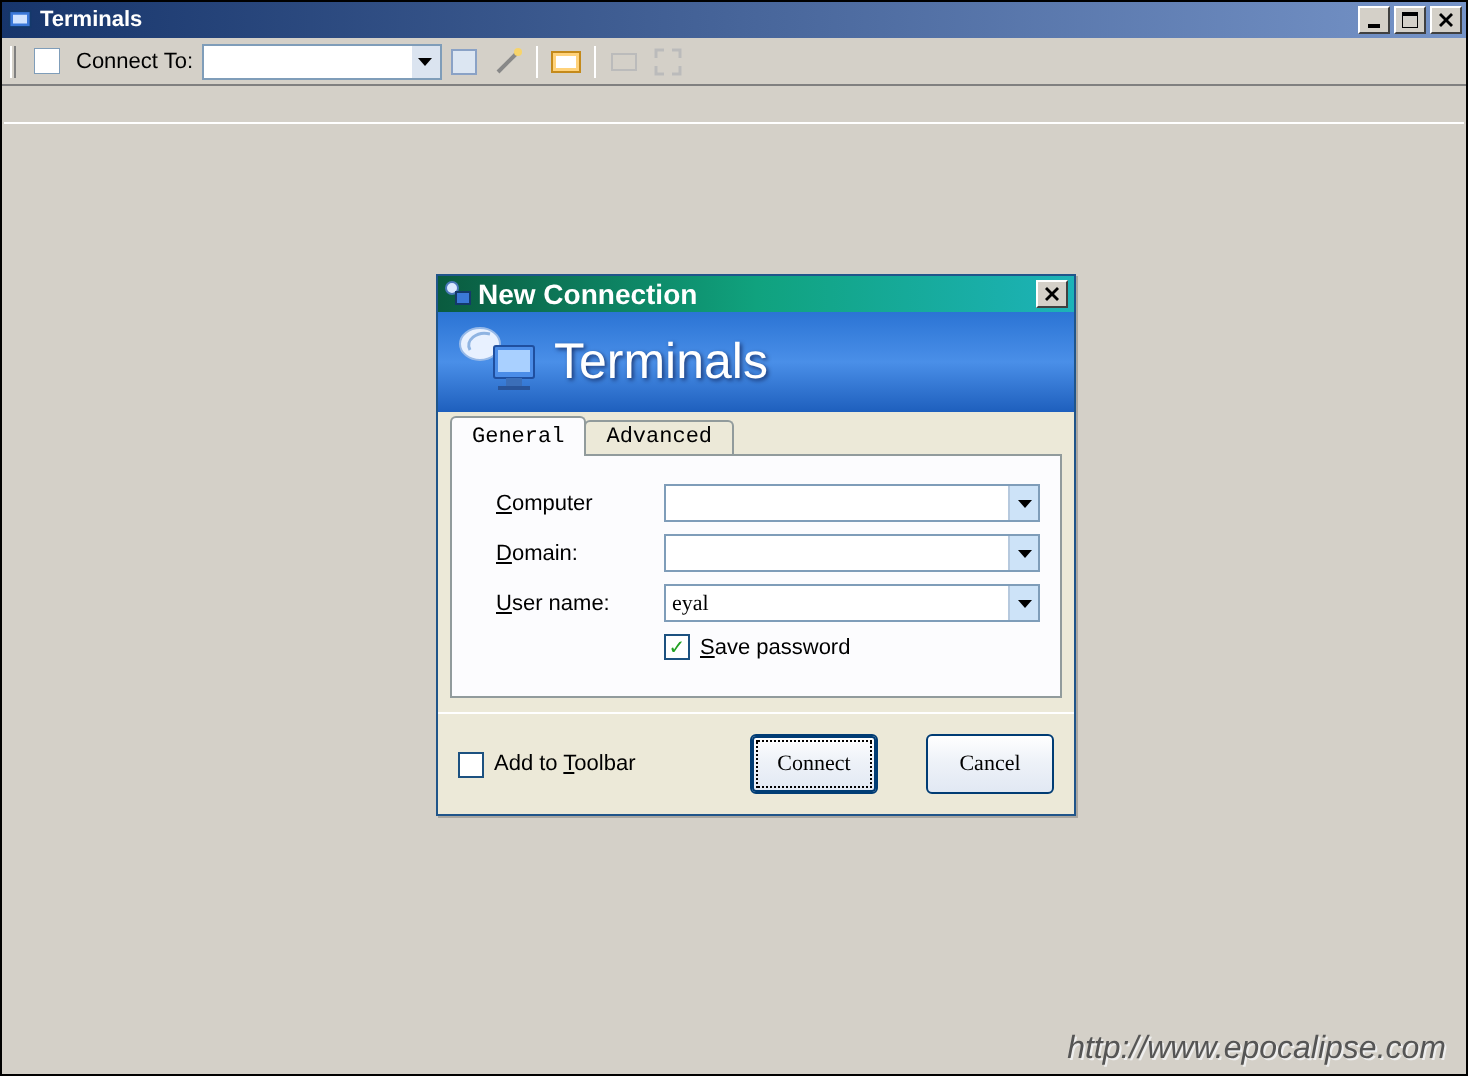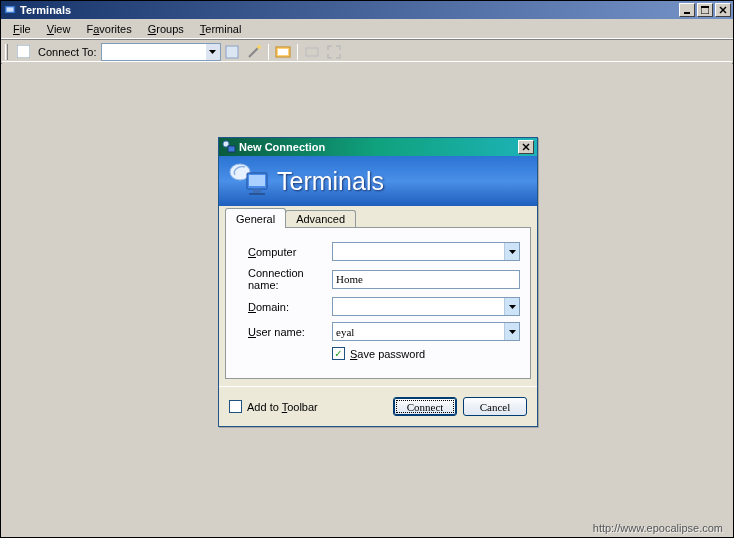--- a/index.html
+++ b/index.html
@@ -81,41 +81,41 @@
   }
   .sep { width: 1px; height: 16px; background: #808080; margin: 0 3px; border-right: 1px solid #fff; }
   .content-area {
     position: absolute;
     left: 1px; right: 1px; top: 60px; bottom: 20px;
     background: #d4d0c8;
     border-top: 1px solid #fff;
   }
   .watermark {
     position: absolute; right: 10px; bottom: 3px;
-    color: #555; font-size: 11px;
+    color: #555; font-style: italic; font-size: 16px;
     text-shadow: 1px 1px #eee;
   }
   
   .dialog {
     position: absolute;
     left: 217px; top: 136px;
     width: 320px;
     border: 1px solid #20558a;
     background: #ece9d8;
     box-shadow: 1px 1px 0 rgba(0,0,0,0.2);
   }
   .dlg-titlebar {
     height: 18px;
     background: linear-gradient(to right, #0a5b3f, #10a27e, #1db3b8);
     display: flex; align-items: center;
     padding: 0 3px;
     color: #fff;
   }
   .dlg-titlebar .icon { width: 14px; height: 14px; margin-right: 3px; }
-  .dlg-titlebar .title { flex: 1; font-weight: bold; font-size: 11px; }
+  .dlg-titlebar .title { flex: 1; font-weight: bold; font-size: 14px; }
   .dlg-close {
     width: 16px; height: 14px;
     background: #d4d0c8;
     border: 1px solid #fff;
     border-right-color: #404040; border-bottom-color: #404040;
     display: flex; align-items: center; justify-content: center;
     font-size: 10px;
   }
   .banner {
     height: 50px;
@@ -136,20 +136,21 @@
   }
   .tab {
     padding: 2px 10px 3px;
     border: 1px solid #919b9c;
     border-bottom: none;
     border-top-left-radius: 3px; border-top-right-radius: 3px;
     background: #ece9d8;
     margin-right: -1px;
     cursor: default;
     position: relative;
+    font-family: Liberation Mono, monospace;
   }
   .tab.active { background: #fcfcfe; z-index: 2; margin-top: -2px; padding-top: 4px; }
   .tab-panel {
     margin: 0 6px 6px 6px;
     border: 1px solid #919b9c;
     background: #fcfcfe;
     padding: 14px 10px 18px 22px;
     position: relative; top: -1px;
   }
   .form-row {
@@ -177,27 +178,27 @@
   }
   .checkbox-row { margin-left: 84px; display: flex; align-items: center; gap: 5px; }
   .chk { width: 13px; height: 13px; border: 1px solid #1c5180; background: #fff; display: flex; align-items: center; justify-content: center; font-size: 10px; color: #21a121; }
   .bottom-bar {
     border-top: 1px solid #fff;
     padding: 10px 10px 10px 10px;
     display: flex; align-items: center;
   }
   .bottom-bar .lefty { display: flex; align-items: center; gap: 5px; flex: 1; }
   .btn {
-    width: 64px; height: 19px;
+    width: 64px; height: 30px;
     border: 1px solid #003c74;
     background: linear-gradient(#fff, #eef2f8 45%, #e1e8f3);
     border-radius: 3px;
     font-family: Tahoma; font-size: 11px;
     cursor: default;
-    margin-left: 6px;
+    margin-left: 24px;
   }
   .btn.focused { box-shadow: 0 0 0 1px #003c74 inset; outline: 1px dotted #000; outline-offset: -4px; }
 </style>
 </head>
 <body>
 
 <div class="main-window">
   <div class="titlebar">
     <span class="icon">
       <svg viewBox="0 0 16 16">
@@ -220,27 +221,20 @@
         </div>
       <div class="win-btn">
           <svg width="8" height="8">
             <line x1="1" y1="1" x2="7" y2="7" stroke="#000" stroke-width="1.4"></line>
             <line x1="7" y1="1" x2="1" y2="7" stroke="#000" stroke-width="1.4"></line>
           </svg>
         </div>
     </div>
   </div>
 
-  <div class="menubar">
-    <span class="item"><u>F</u>ile</span>
-    <span class="item"><u>V</u>iew</span>
-    <span class="item">F<u>a</u>vorites</span>
-    <span class="item"><u>G</u>roups</span>
-    <span class="item"><u>T</u>erminal</span>
-  </div>
 
   <div class="toolbar">
     <span class="grip"></span>
     <span class="tb-btn">
       <svg width="13" height="13">
           <rect x="0" y="0" width="13" height="13" fill="#fff" stroke="#7f9db9"></rect>
         </svg>
     </span>
     <span class="connect-label">Connect To:</span>
     <div class="connect-combo">
@@ -325,24 +319,20 @@
         <div class="combo-wrap">
           <input class="combo-input" value="" style="">
           <div class="dd">
               <svg width="7" height="4">
                 <polygon points="0,0 7,0 3.5,4" fill="#000"></polygon>
               </svg>
             </div>
         </div>
       </div>
       <div class="form-row">
-        <label>Connection name:</label>
-        <input class="text-input" value="Home" style="">
-      </div>
-      <div class="form-row">
         <label><u>D</u>omain:</label>
         <div class="combo-wrap">
           <input class="combo-input" value="" style="">
           <div class="dd">
               <svg width="7" height="4">
                 <polygon points="0,0 7,0 3.5,4" fill="#000"></polygon>
               </svg>
             </div>
         </div>
       </div>

